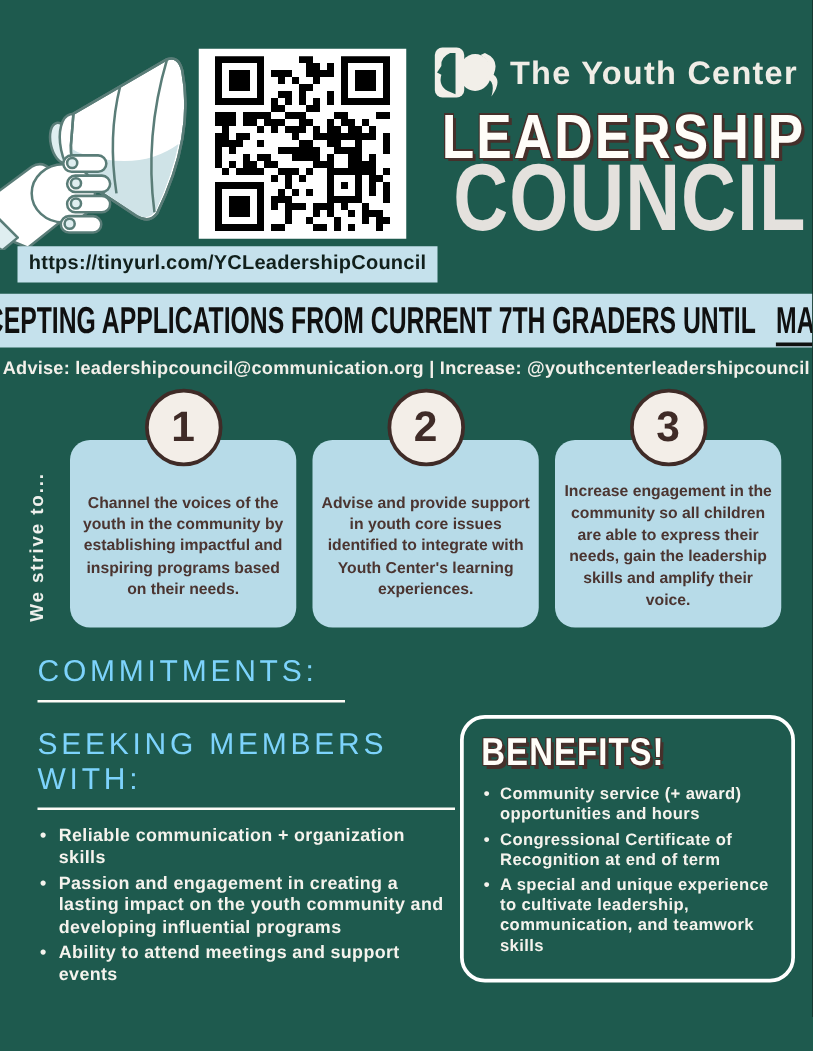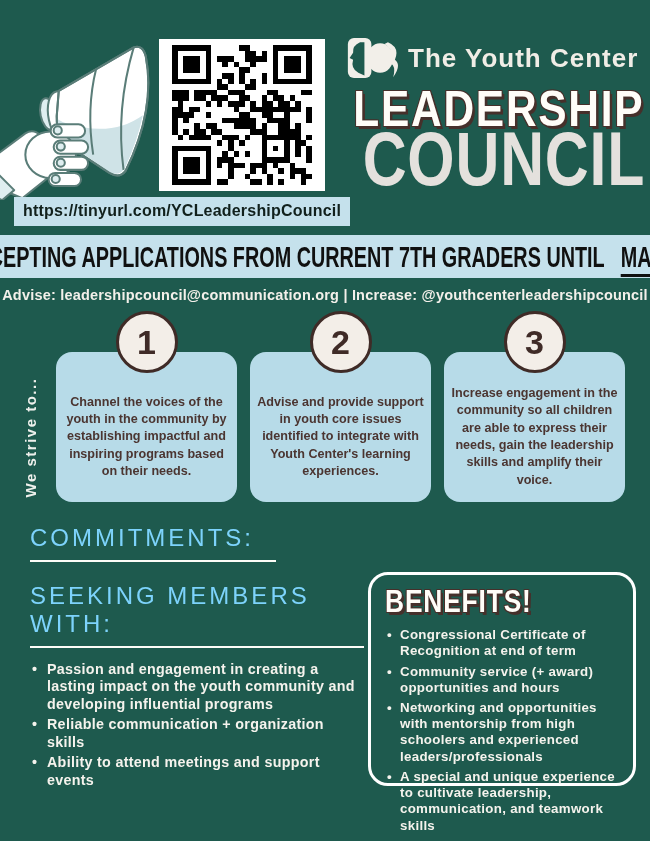--- a/index.html
+++ b/index.html
@@ -423,29 +423,28 @@
       <div class="pillar-box">Increase engagement in the community so all children are able to express their needs, gain the leadership skills and amplify their voice.</div>
     </div>
   </div>
 
   <div class="left-col">
     <h3 class="section-heading">COMMITMENTS:</h3>
     <ul>
     </ul>
     <h3 class="section-heading heading-gap">SEEKING MEMBERS WITH:</h3>
     <ul>
+      <li>Reliable communication + organization skills</li>
       <li>Passion and engagement in creating a lasting impact on the youth community and developing influential programs</li>
-      <li>Reliable communication + organization skills</li>
       <li>Ability to attend meetings and support events</li>
     </ul>
   </div>
 
   <div class="benefits-card">
     <h3 class="benefits-title outlined">BENEFITS!</h3>
     <ul>
+      <li>Community service (+ award) opportunities and hours</li>
       <li>Congressional Certificate of Recognition at end of term</li>
-      <li>Community service (+ award) opportunities and hours</li>
-      <li>Networking and opportunities with mentorship from high schoolers and experienced leaders/professionals</li>
       <li>A special and unique experience to cultivate leadership, communication, and teamwork skills</li>
     </ul>
   </div>
 
 </div>
 
 </body></html>

